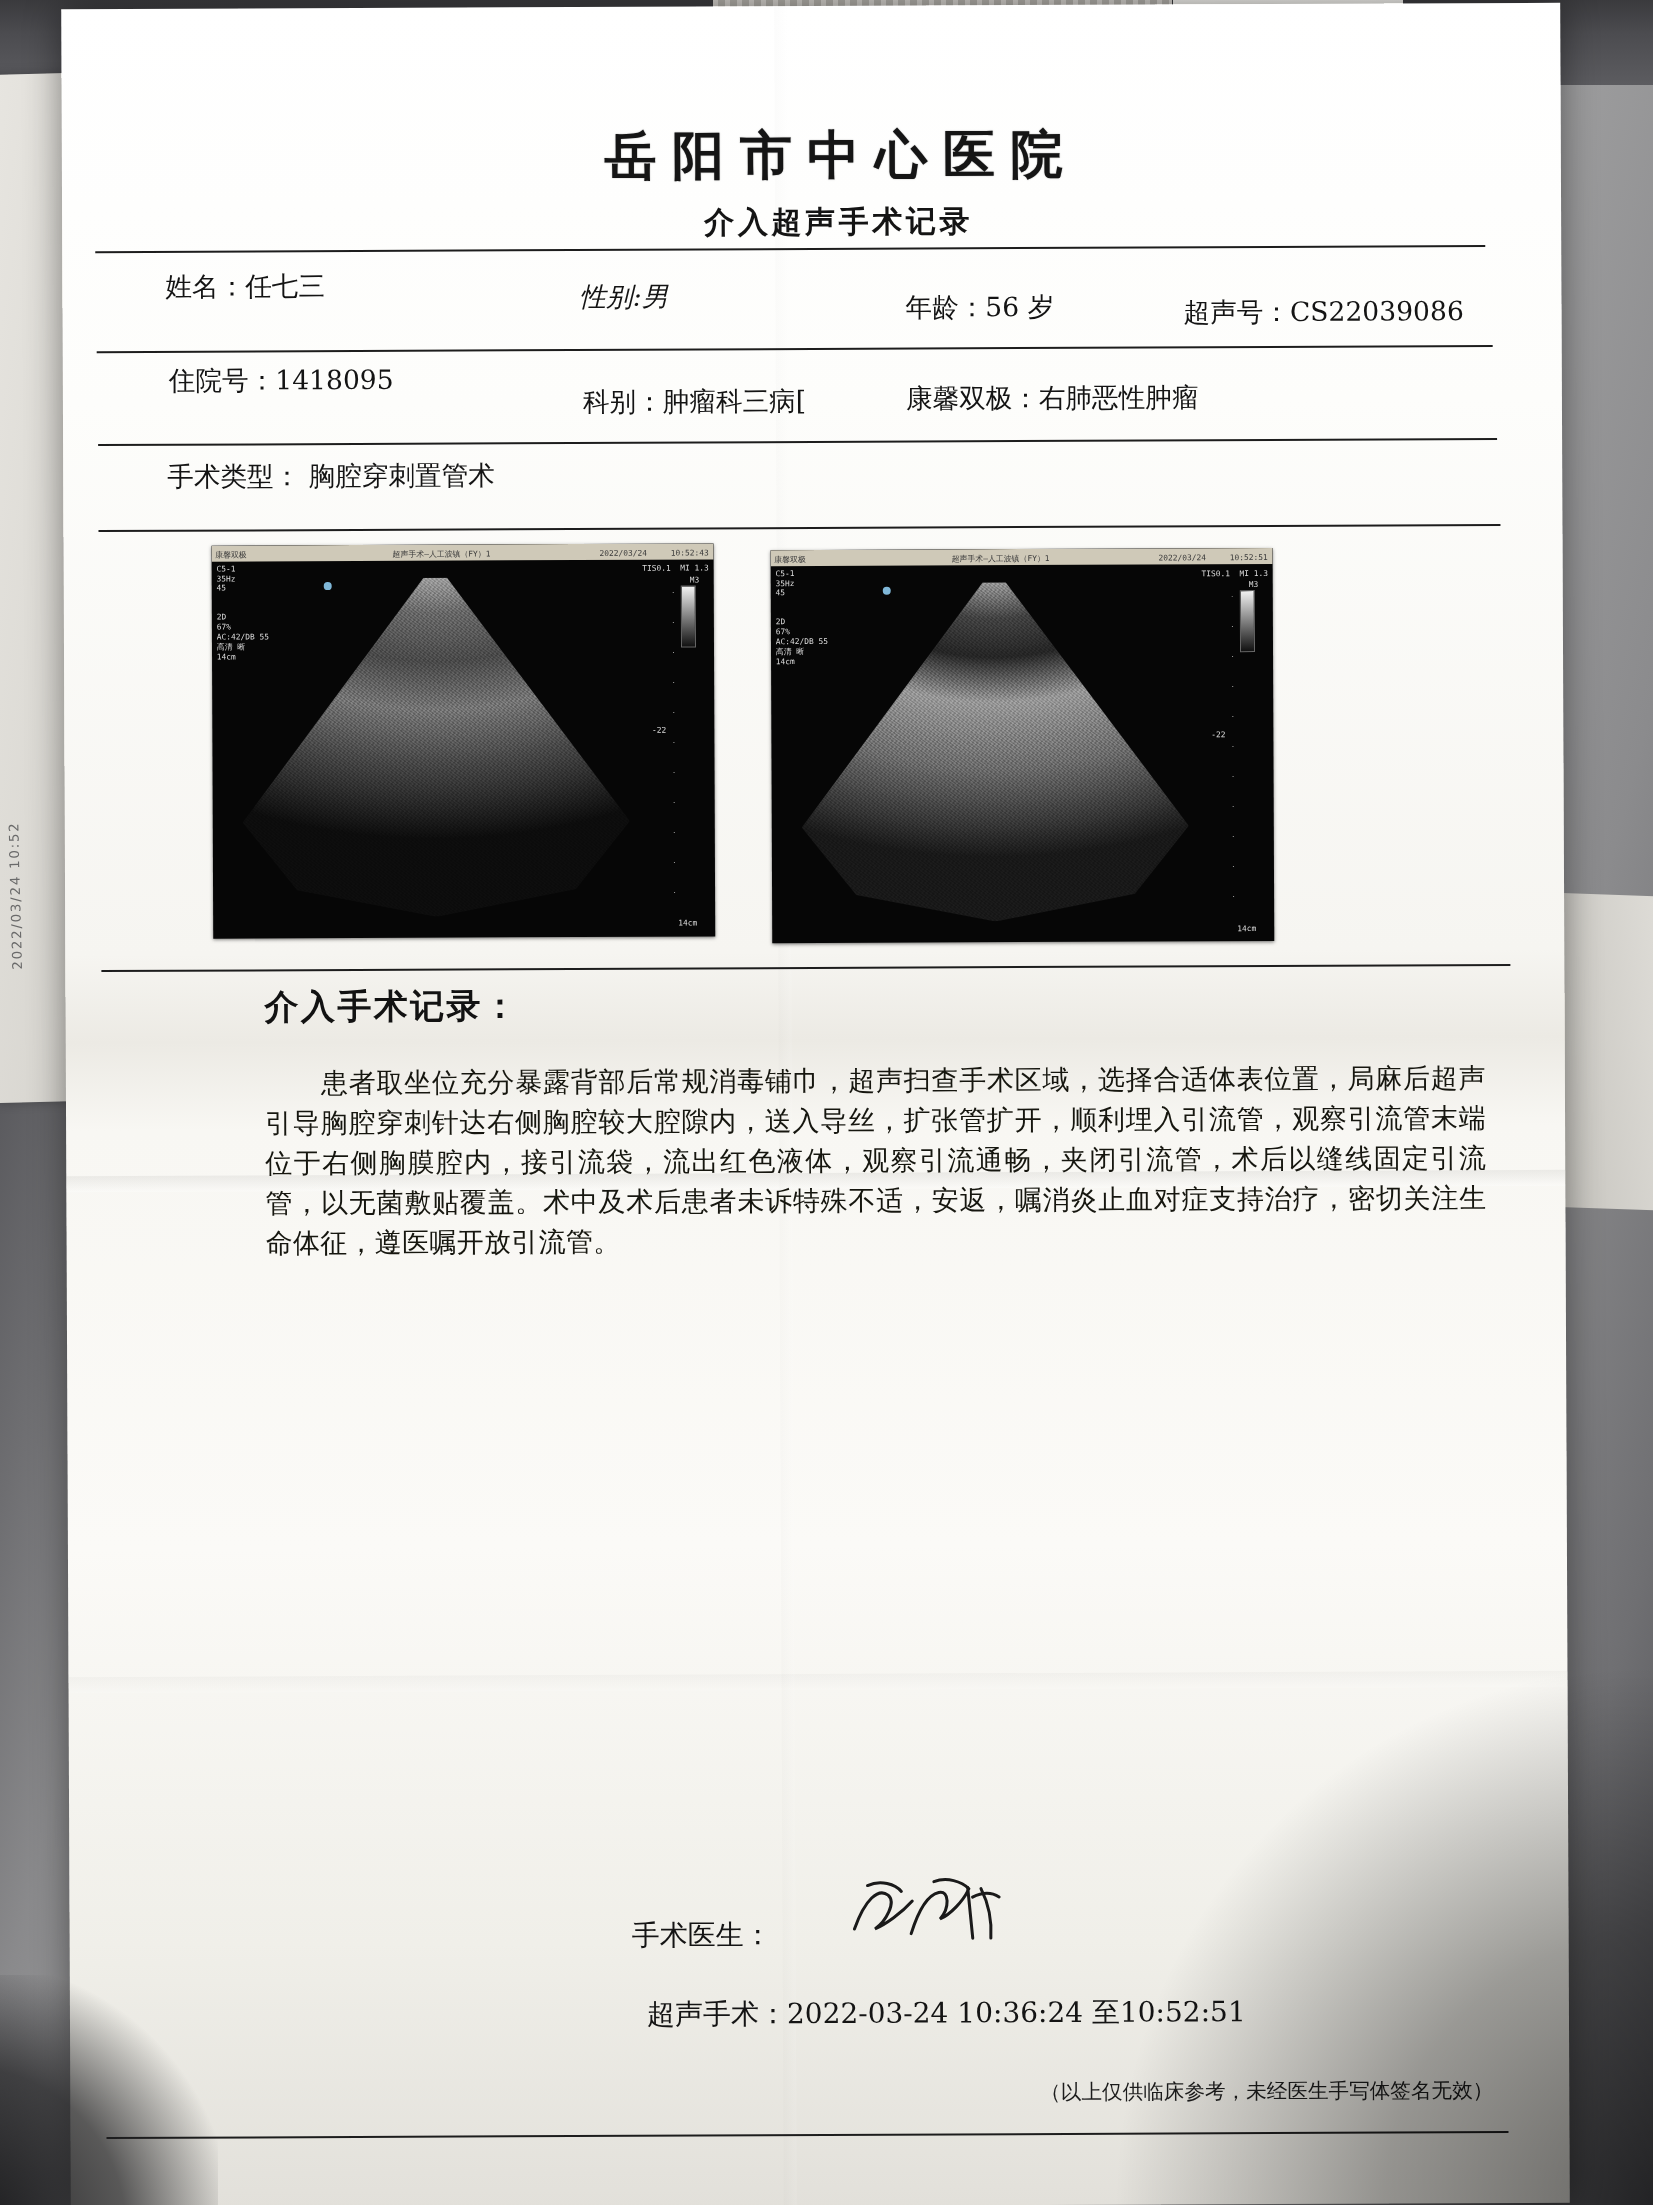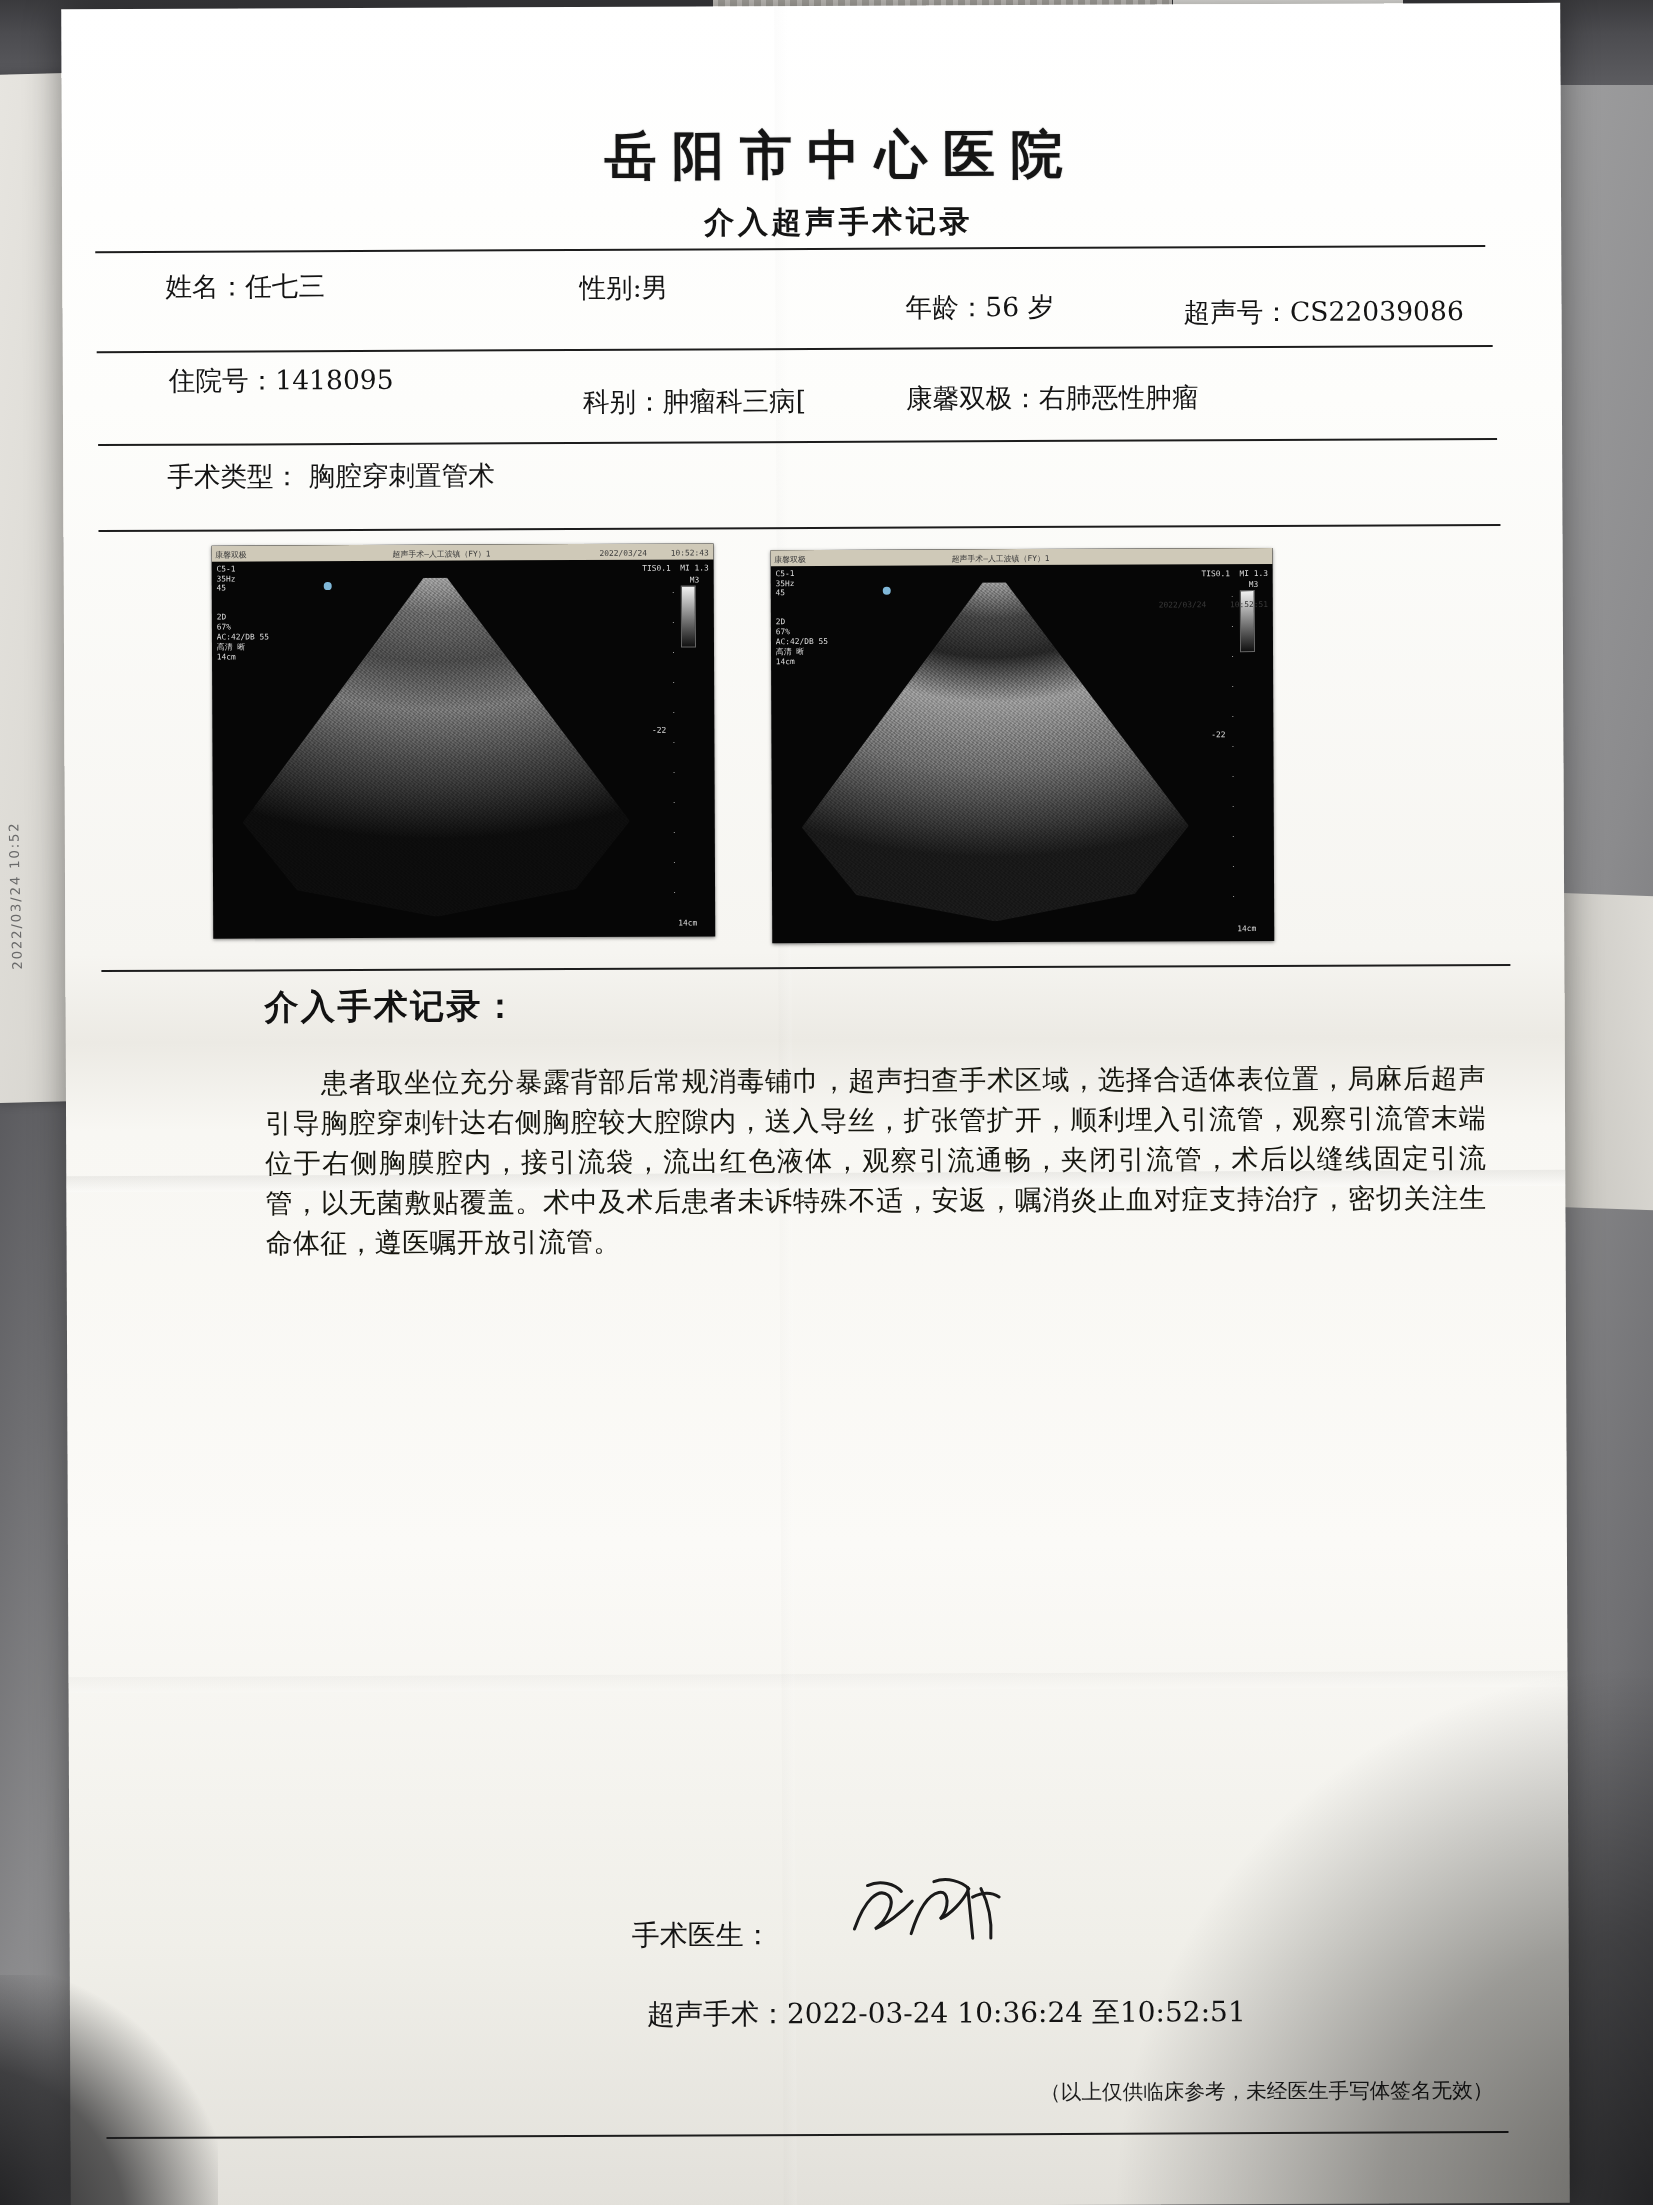--- a/index.html
+++ b/index.html
@@ -167,21 +167,21 @@
     position: absolute;
     font-family: "DejaVu Serif", "Liberation Serif", serif;
     font-size: 26.6px;
     color: #141414;
     white-space: nowrap;
   }
   .field .val {
     font-family: "DejaVu Serif", "Liberation Serif", serif;
   }
   .f-name   { left: 103px; top: 260px; }
-  .f-sex    { left: 517px; top: 263px; }
+  .f-sex    { left: 517px; top: 272px; font-style: italic; }
   .f-age    { left: 843px; top: 284px; }
   .f-usno   { left: 1121px; top: 290px; }
   .f-inpat  { left: 106px; top: 354px; }
   .f-dept   { left: 520px; top: 377px; }
   .f-diag   { left: 843px; top: 375px; }
   .f-optype { left: 104px; top: 450px; }
 
   
   .us-wrap {
     position: absolute;
@@ -416,21 +416,21 @@
         <div class="us-label tl">C5-1</div>
         <div class="us-label tl" style="top:28px;">35Hz</div>
         <div class="us-label tl" style="top:37px;">45</div>
         <div class="us-label tl" style="top:66px;">2D</div>
         <div class="us-label tl" style="top:76px;">67%</div>
         <div class="us-label tl" style="top:86px;">AC:42/DB 55</div>
         <div class="us-label tl" style="top:96px;">高清 晰</div>
         <div class="us-label tl" style="top:106px;">14cm</div>
         <div class="us-label" style="left:3.6px; top:3.6px; color:#3a3a3a;">康馨双极</div>
         <div class="us-label" style="left:181px; top:3.6px; color:#3a3a3a;">超声手术—人工波镇（FY）1</div>
-        <div class="us-label" style="right:4.8px; top:3.6px; color:#3a3a3a;margin-top:47px;">2022/03/24     10:52:51</div>
+        <div class="us-label" style="right:4.8px; top:3.6px; color:#3a3a3a;">2022/03/24     10:52:51</div>
         <div class="us-label tr" style="top:19.3px;">TIS0.1  MI 1.3</div>
         <div class="us-label" style="right:14.5px; top:31px;">M3</div>
         <div class="us-label" style="right:48px; top:181px;">-22</div>
         <div class="us-label br">14cm</div>
       </div>
 
     </div>
 
     <div class="rule r5"></div>
 

